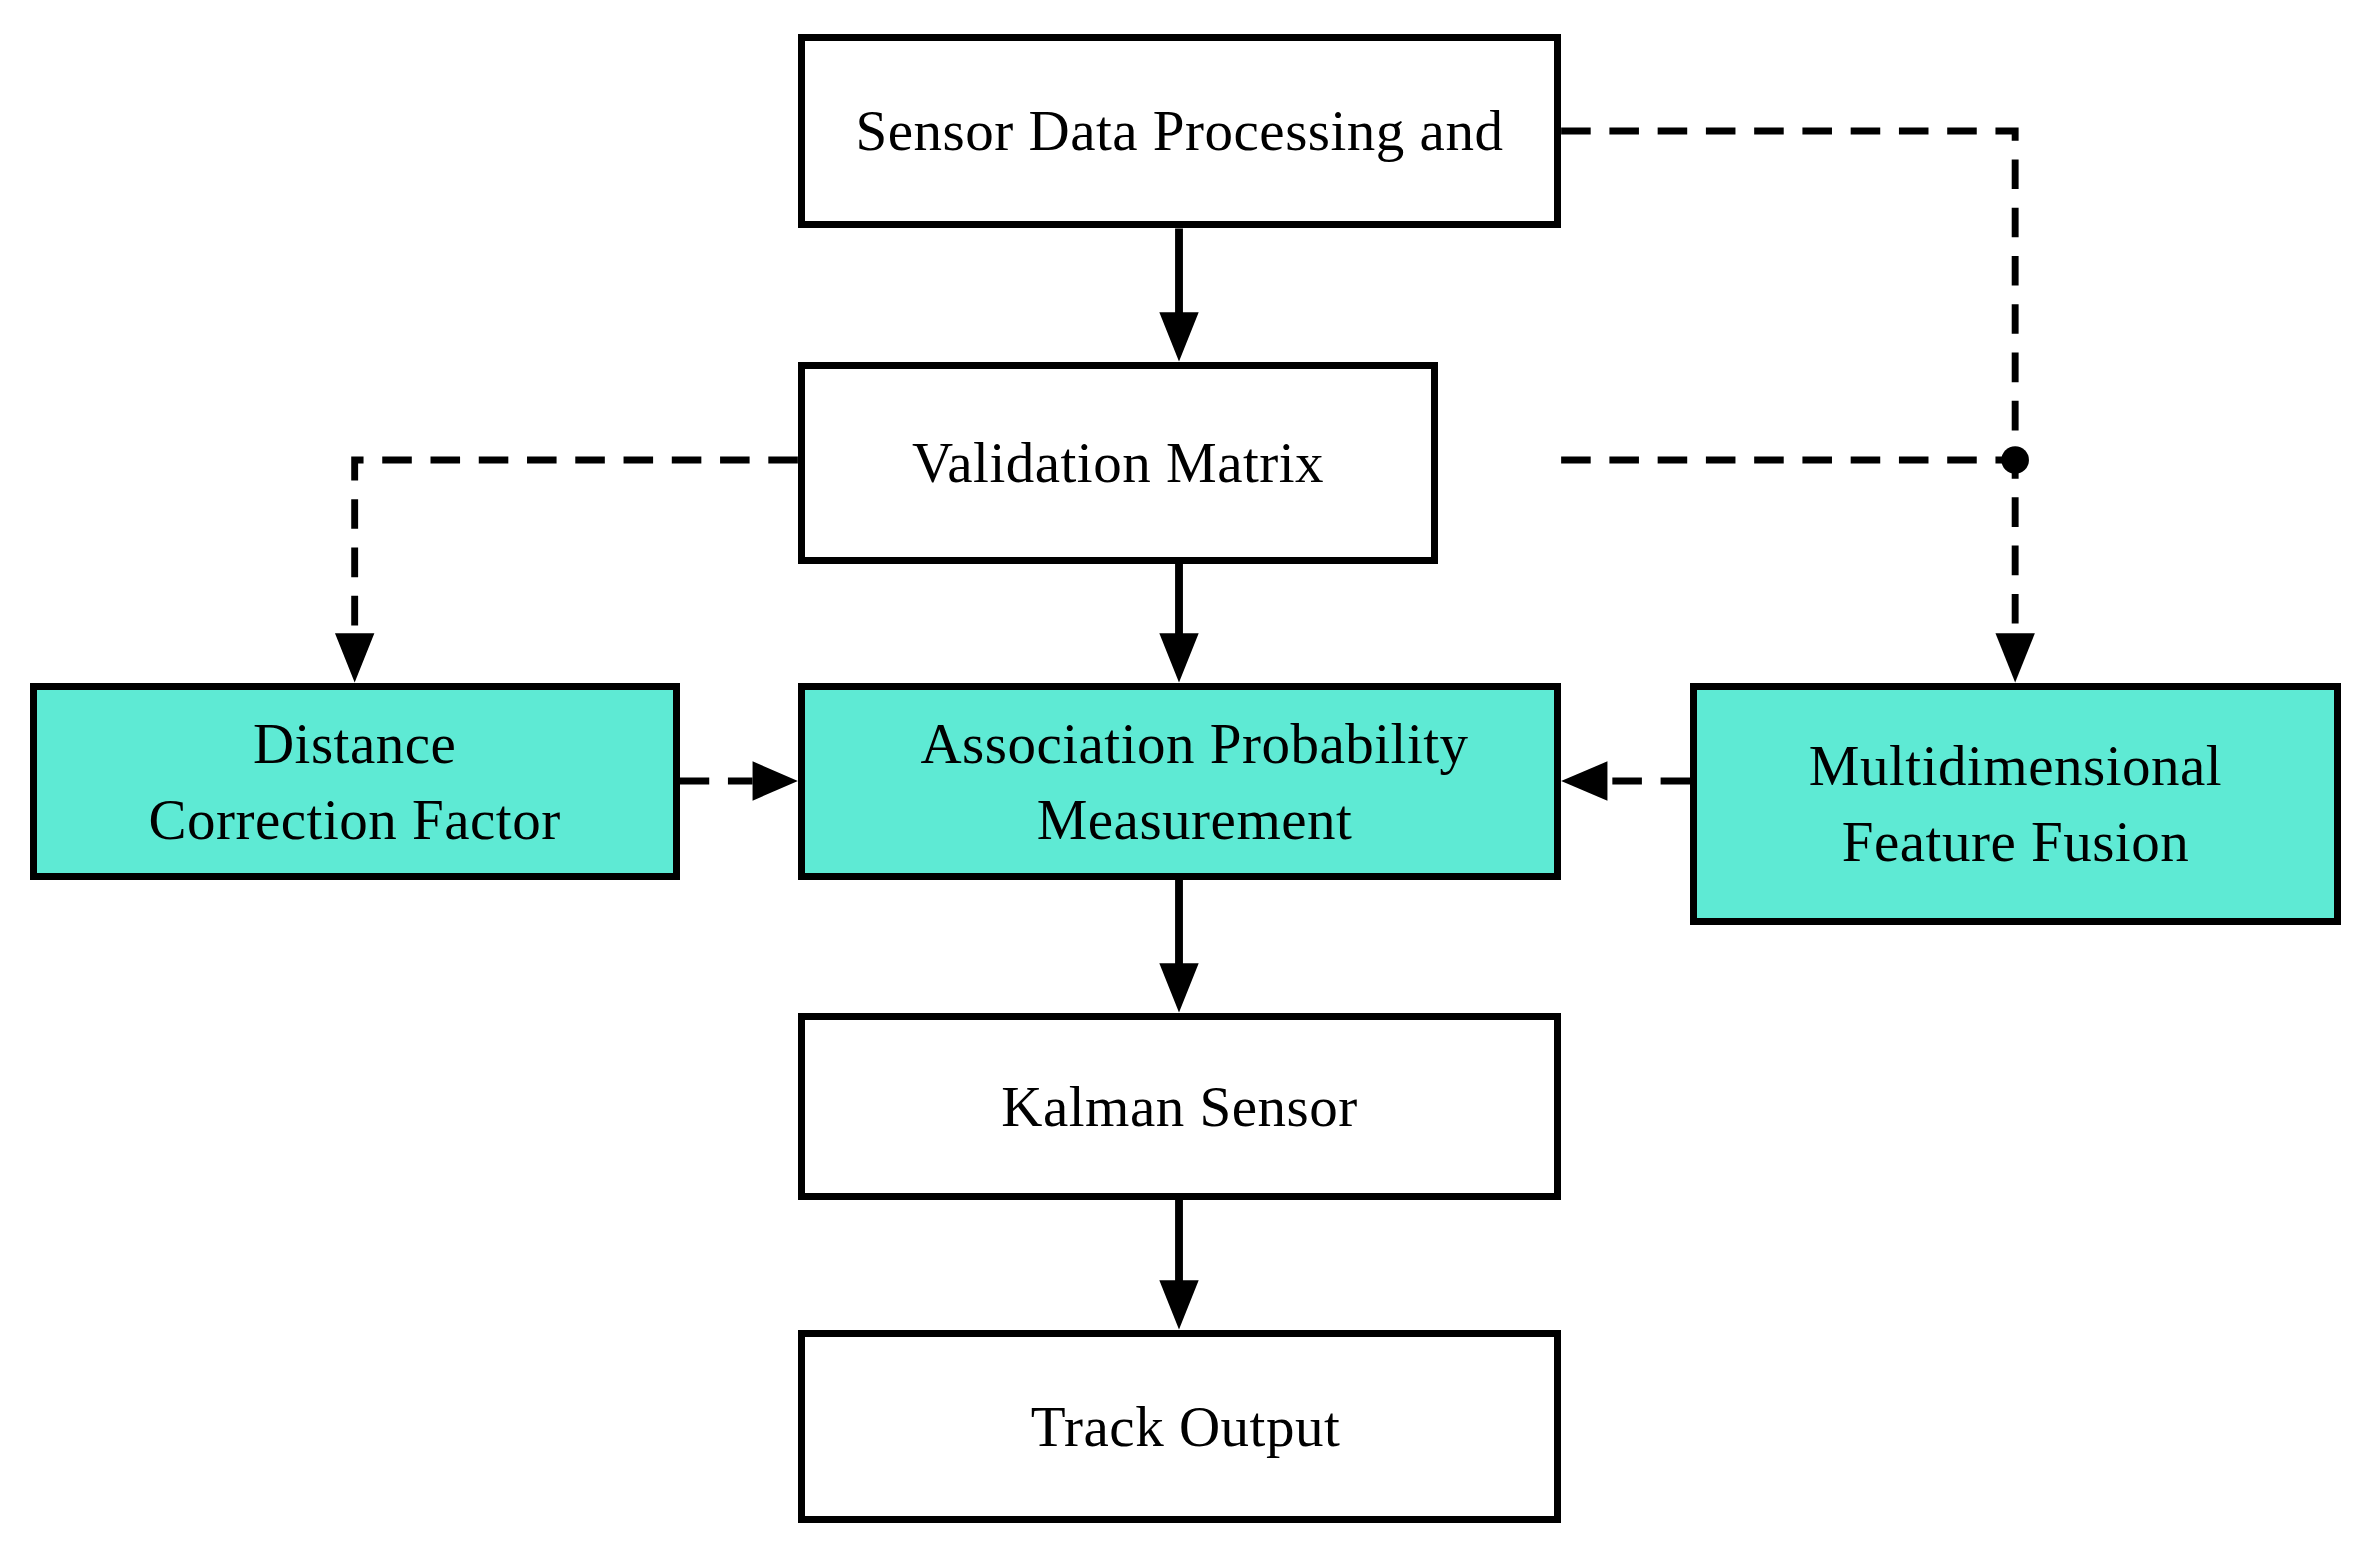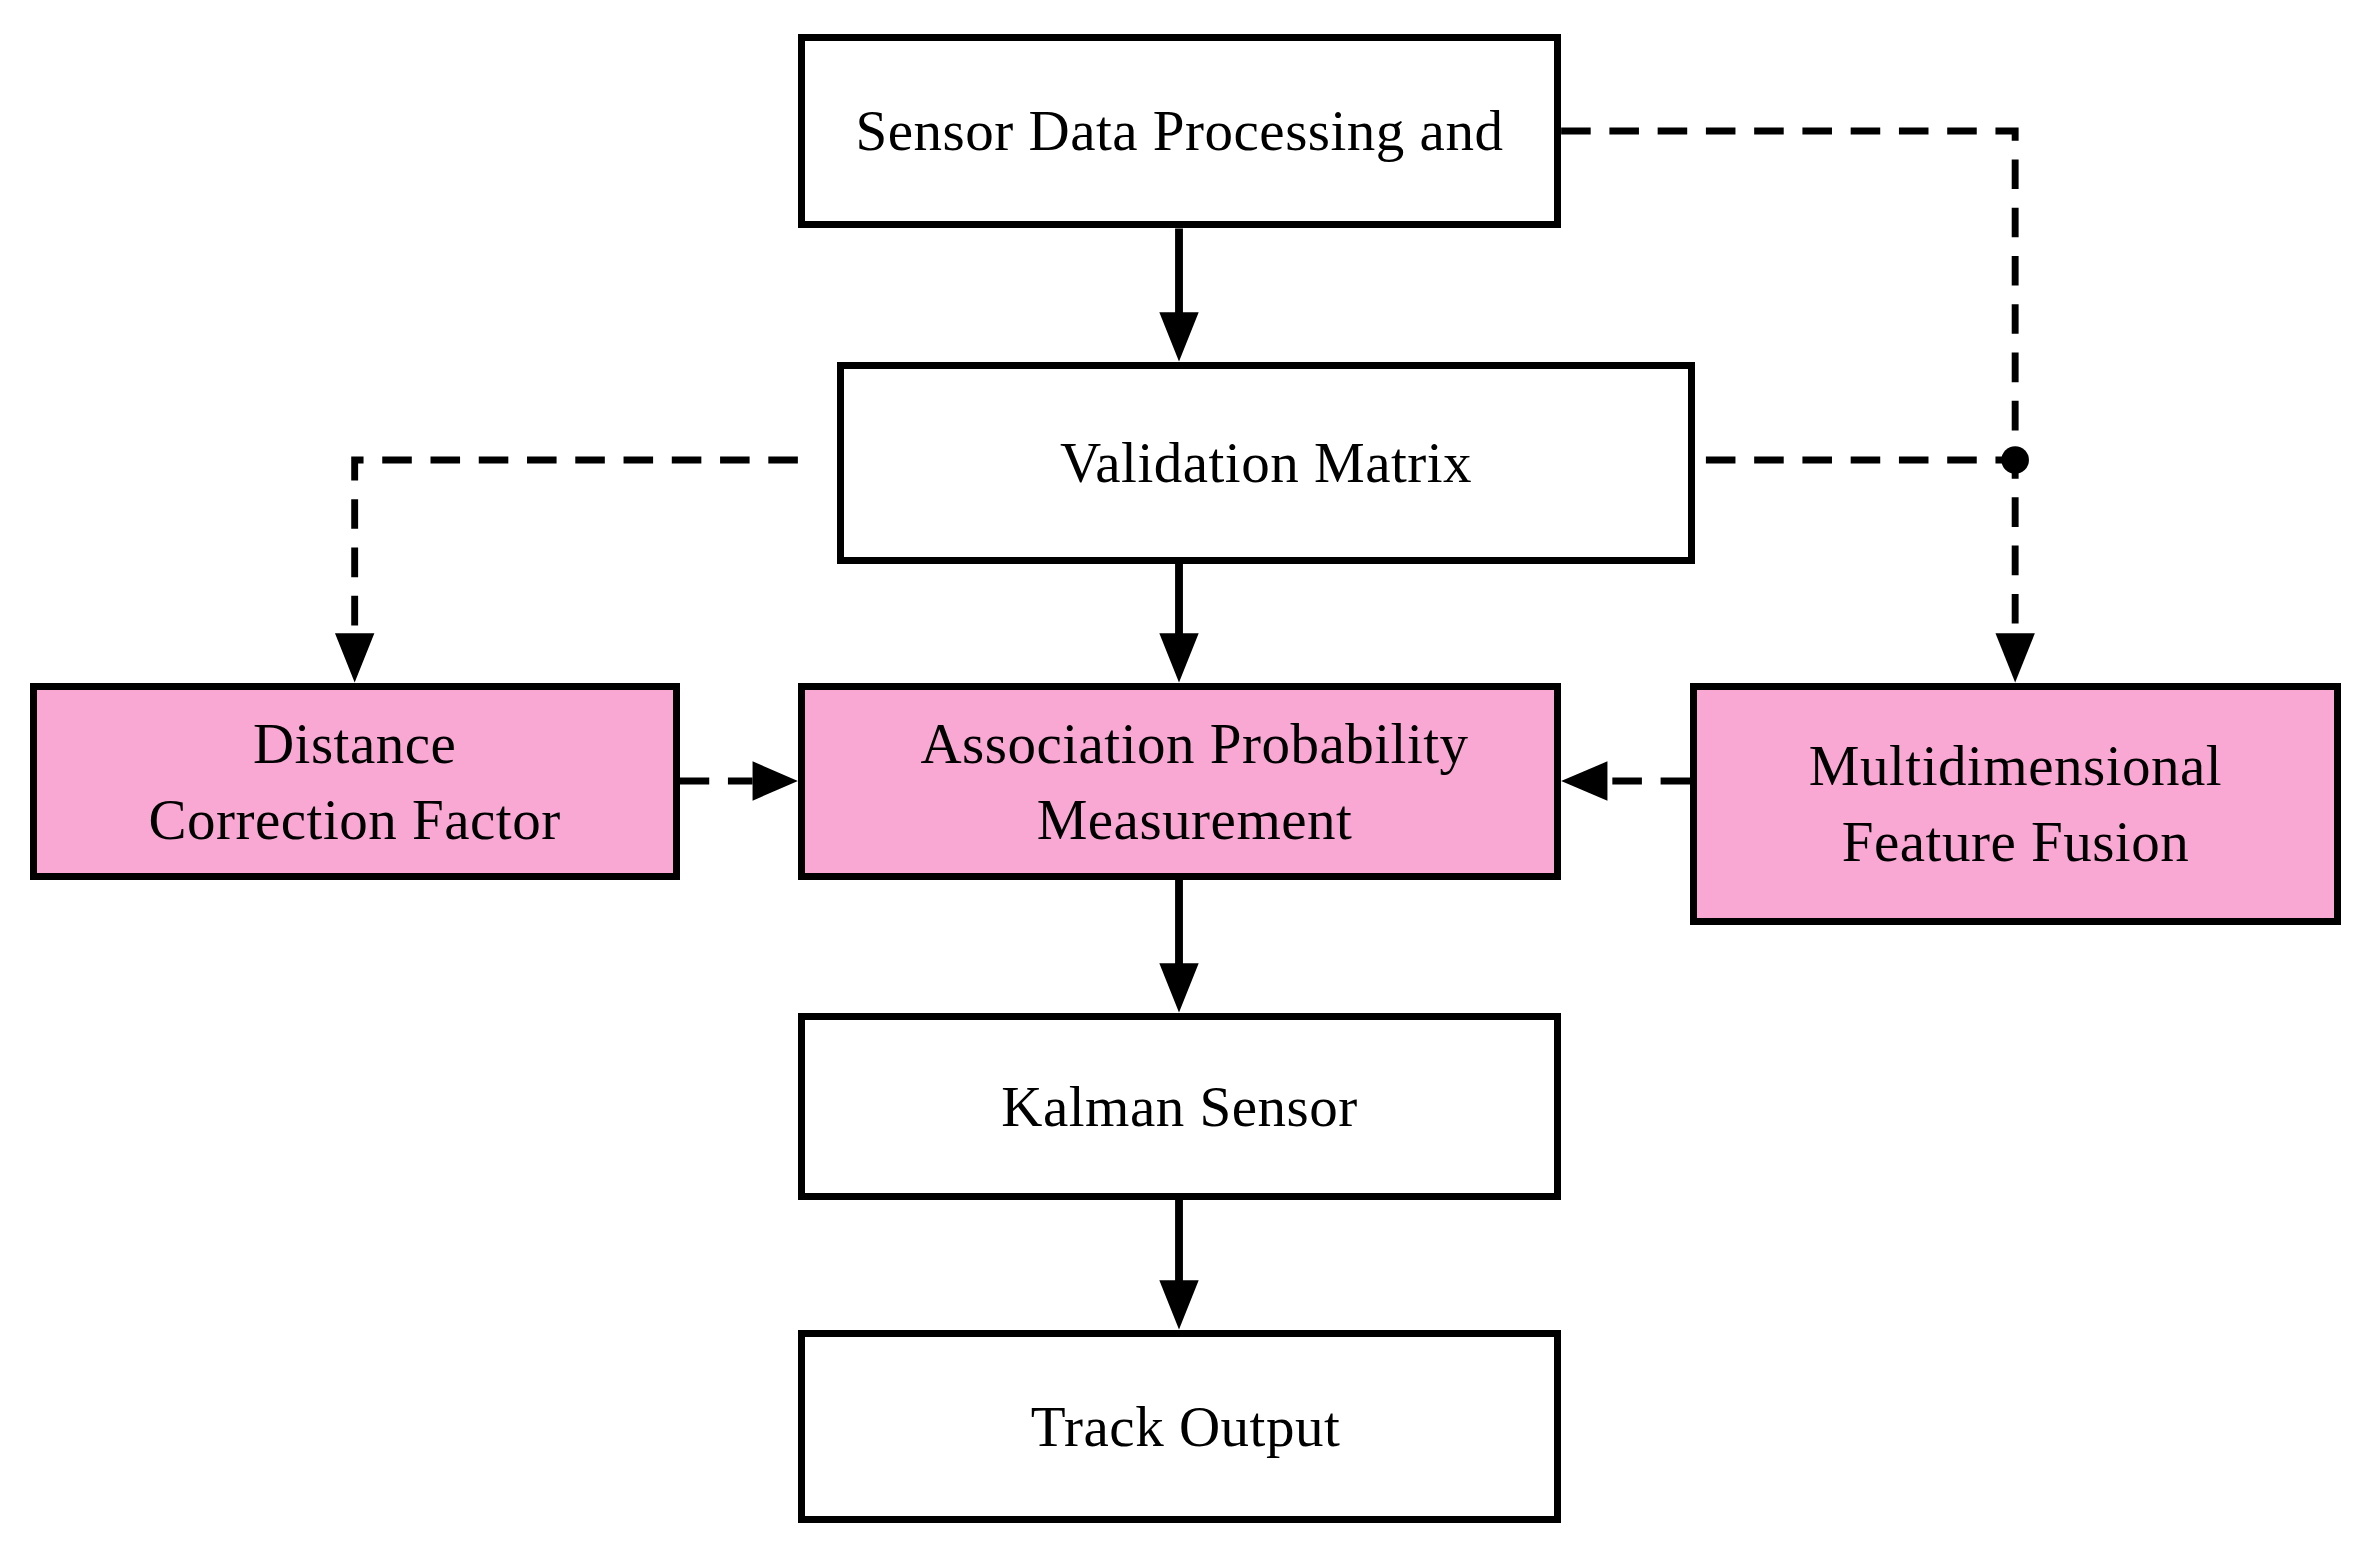--- a/index.html
+++ b/index.html
@@ -24,26 +24,26 @@
     display: flex;
     flex-direction: column;
     align-items: center;
     justify-content: center;
     text-align: center;
     color: #000000;
     font-size: 57px;
     line-height: 1.33;
     letter-spacing: 0.5px;
   }
-  .node.shaded { background: #f9a8d4; }
+  .node.shaded { background: #5eead4; }
   .node .line { white-space: nowrap; }
 
   
   #node-sensor      { left: 798px;  top: 34px;   width: 763px; height: 194px; }
-  #node-validation  { left: 798px;  top: 362px;  width: 858px; height: 202px; margin-left: 39px; }
+  #node-validation  { left: 798px;  top: 362px;  width: 640px; height: 202px; }
   #node-distance    { left: 29.6px;   top: 683px;  width: 650px; height: 197px; }
   #node-association { left: 798px;  top: 683px;  width: 763px; height: 197px; padding-left: 30px; }
   #node-fusion      { left: 1690px; top: 683px;  width: 651px; height: 242px; }
   #node-kalman      { left: 798px;  top: 1013px; width: 763px; height: 187px; }
   #node-track       { left: 798px;  top: 1330px; width: 763px; height: 193px; padding-left: 12px; }
 
   .solid-line  { stroke: #000000; stroke-width: 8; fill: none; }
   .dashed-line { stroke: #000000; stroke-width: 7; fill: none; stroke-dasharray: 30 19; }
   .head        { fill: #000000; stroke: none; }
 </style>

